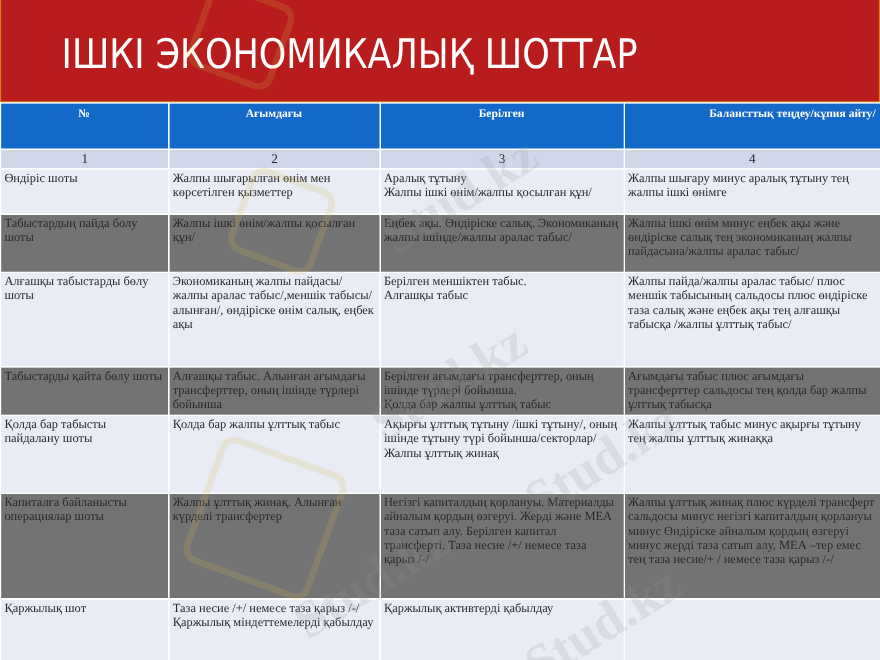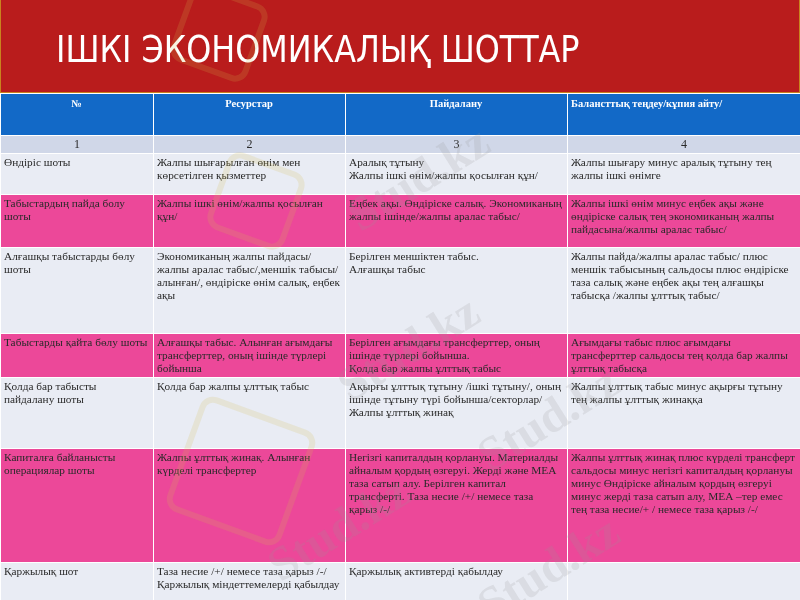--- a/index.html
+++ b/index.html
@@ -31,24 +31,24 @@
       border: 1.5px solid #ffffff;
       vertical-align: top;
       padding: 2px 4px 2px 3px;
       overflow: hidden;
     }
     table.accounts th {
       background: #1269c7; color: #ffffff; font-weight: bold;
       text-align: center; height: 36px; font-size: 10.5px;
       padding-top: 3px;
     }
-    table.accounts th.left { text-align: left; margin-top: 23px; }
+    table.accounts th.left { text-align: right; margin-top: 23px; }
     tr.num-row td { background: #d0d7e8; text-align: center; font-size: 12px; height: 14px; padding: 2px 4px 1px; }
     tr.odd td { background: #e9ecf4; }
-    tr.even td { background: #ec4899; }
+    tr.even td { background: #737373; }
     .watermark {
       position: absolute; pointer-events: none;
       font-family: "Liberation Serif", serif; font-weight: bold;
       color: rgba(150,150,150,0.18); font-size: 48px;
       transform: rotate(-32deg); white-space: nowrap;
     }
     .logo-mark {
       position: absolute; pointer-events: none;
       width: 70px; height: 70px; border-radius: 14px;
       border: 6px solid rgba(210,190,80,0.18);
@@ -65,22 +65,22 @@
 <table class="accounts">
   <colgroup>
     <col style="width:153px">
       <col style="width:192px">
       <col style="width:222px">
       <col style="width:233px">
   </colgroup>
   <thead>
     <tr>
       <th>№</th>
-      <th>Ресурстар</th>
-      <th>Пайдалану</th>
+      <th>Ағымдағы</th>
+      <th>Берілген</th>
       <th class="left">Балансттық теңдеу/кұпия айту/</th>
     </tr>
   </thead>
   <tbody>
     <tr class="num-row">
       <td>1</td>
       <td>2</td>
       <td>3</td>
       <td>4</td>
     </tr>
@@ -110,21 +110,21 @@
       <td style="white-space:pre-line">Берілген ағымдағы трансферттер, оның ішінде түрлері бойынша.
 Қолда бар жалпы ұлттық табыс</td>
       <td>Ағымдағы табыс плюс ағымдағы трансферттер сальдосы тең қолда бар жалпы ұлттық табысқа</td>
     </tr>
     <tr class="odd" style="height:71px">
       <td>Қолда бар табысты пайдалану шоты</td>
       <td>Қолда бар жалпы ұлттық табыс</td>
       <td>Ақырғы ұлттық тұтыну /ішкі тұтыну/, оның ішінде тұтыну түрі бойынша/секторлар/ Жалпы ұлттық жинақ</td>
       <td>Жалпы ұлттық табыс минус ақырғы тұтыну тең жалпы ұлттық жинаққа</td>
     </tr>
-    <tr class="even" style="height:114px">
+    <tr class="even" style="height:96px">
       <td>Капиталға байланысты операциялар шоты</td>
       <td>Жалпы ұлттық жинақ. Алынған күрделі трансфертер</td>
       <td>Негізгі капиталдың қорлануы. Материалды    айналым қордың өзгеруі. Жерді және МЕА таза сатып алу. Берілген капитал трансферті. Таза несие /+/ немесе таза қарыз /-/</td>
       <td>Жалпы ұлттық жинақ плюс күрделі трансферт сальдосы минус негізгі капиталдың қорлануы минус Өндіріске    айналым қордың өзгеруі минус жерді таза сатып алу, МЕА –тер емес тең таза несие/+ / немесе таза қарыз /-/</td>
     </tr>
     <tr class="odd" style="height:56px">
       <td>Қаржылық шот</td>
       <td>Таза несие /+/ немесе таза қарыз /-/Қаржылық міндеттемелерді қабылдау</td>
       <td>Қаржылық активтерді қабылдау</td>
       <td></td>

